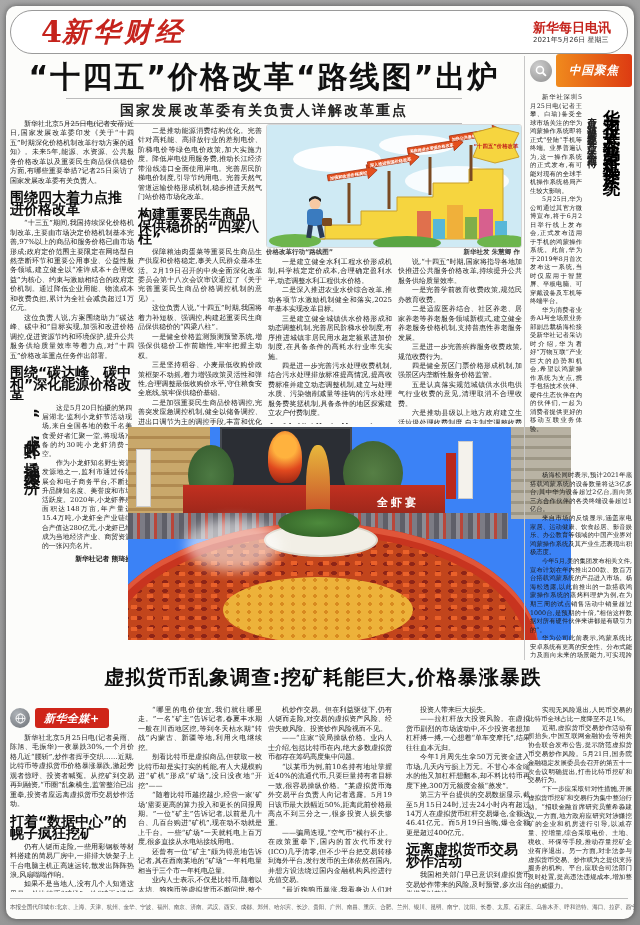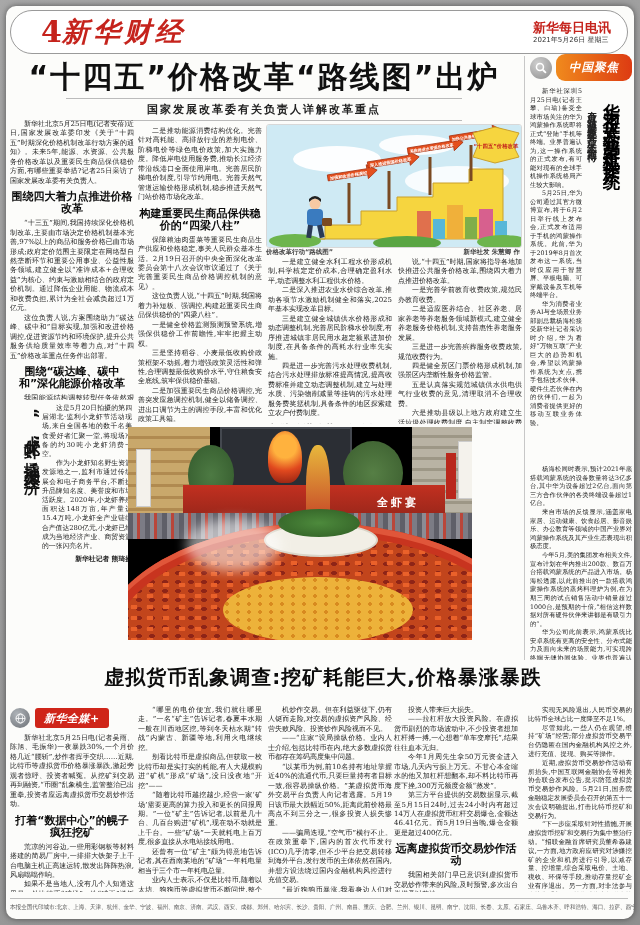--- a/index.html
+++ b/index.html
@@ -13,45 +13,45 @@
   .pageno{font-family:"DejaVu Serif",serif;font-weight:bold;font-size:30px;color:#c5231c;margin-left:30px;line-height:1}
   .masthead{flex:1;font-family:"DejaVu Serif",serif;font-style:italic;font-weight:bold;
             font-size:27px;color:#c5231c;letter-spacing:4px}
   .brandbox{margin-right:16px;line-height:1.25}
   .brand{font-family:"DejaVu Serif",serif;font-weight:bold;font-size:13px;color:#c5231c}
   .dateline{font-size:7px;color:#333}
   
   .lead-hl{position:absolute;left:0;top:54px;width:516px;text-align:center;font-weight:bold;
            font-size:30px;letter-spacing:2px;color:#101010;line-height:1.1}
   .lead-sub{position:absolute;left:60px;top:92px;width:396px;text-align:center;font-weight:bold;
-            font-size:11px;color:#222;letter-spacing:2px;border-top:1px solid #bbb;border-bottom:1px solid #bbb;
+            font-size:14px;color:#222;letter-spacing:2px;border-top:1px solid #bbb;border-bottom:1px solid #bbb;
             padding:3px 0}
   
   .col{position:absolute;overflow:hidden}
   .bp{font-family:"DejaVu Serif",serif;font-size:7px;line-height:9.45px;text-align:justify;
       text-indent:14px;margin:0;color:#1d1d1d}
-  .bh{font-size:11px;font-weight:bold;text-align:center;margin:5px 0 4px;line-height:12px;color:#0d0d0d}
+  .bh{font-size:14px;font-weight:bold;margin:5px 0 4px;line-height:12px;color:#0d0d0d}
   .c1{left:4px;top:114px;width:124px;height:280px}
   .c2{left:132px;top:121px;width:124px;height:304px}
   .c3{left:262px;top:252px;width:124px;height:166px}
   .c4{left:392px;top:252px;width:124px;height:166px}
   
   .cartoon{position:absolute;left:260px;top:118px;width:254px;height:122px;border:1px solid #d8d8d8;
            border-radius:3px;overflow:hidden}
   .cart-caprow{position:absolute;left:260px;top:242px;width:254px;display:flex;justify-content:space-between;
                font-size:6.5px;color:#444;font-weight:bold}
   
   .cray{left:4px;top:398px;width:122px;height:256px;display:flex}
   .cray-title{writing-mode:vertical-rl;font-size:16px;font-weight:bold;letter-spacing:4px;color:#111;
               width:32px;margin-top:4px}
   .cray-body{flex:1;overflow:hidden}
   .cray-body .bp{font-size:6.8px;line-height:9.2px}
   .cray-credit{font-size:6.8px;font-weight:bold;text-align:right;margin-top:3px;color:#222;font-family:"DejaVu Serif",serif}
   
-  .photo{position:absolute;left:122px;top:421px;width:344px;height:213px;overflow:hidden;background:#000000}
+  .photo{position:absolute;left:122px;top:421px;width:443px;height:213px;overflow:hidden;background:#3b82f6}
   .photo div{position:absolute}
   .ph-bldgL{left:0;top:0;width:82px;height:96px;background:repeating-linear-gradient(#c9a86b 0 9px,#b08a50 9px 12px)}
   .ph-bldgR{right:0;top:0;width:60px;height:92px;background:repeating-linear-gradient(#b9b3a4 0 8px,#9d9786 8px 11px)}
   .ph-screen{left:92px;top:0;width:128px;height:62px;background:#2b2e34;border:2px solid #44484f}
   .ph-dragon{left:140px;top:4px;width:34px;height:52px;border-radius:50% 50% 40% 40%;
              background:radial-gradient(circle at 50% 30%,#ffb23e 0 28%,#e0481e 60%,#8c1f12 100%)}
   .ph-tree1{left:60px;top:18px;width:46px;height:60px;border-radius:50%;background:radial-gradient(#4d7a43,#33592c)}
   .ph-tree2{left:215px;top:14px;width:60px;height:64px;border-radius:50%;background:radial-gradient(#567f45,#3a5c2e)}
   .ph-banner{left:55px;top:58px;width:262px;height:34px;background:linear-gradient(#c23020,#97261a);
              display:flex;align-items:center;justify-content:flex-end}
@@ -74,38 +74,38 @@
   .ph-center{left:178px;top:18px;width:24px;height:88px;border-radius:45% 45% 20% 20%;
              background:linear-gradient(#e8b83c,#c03424)}
   .ph-foliage{left:150px;top:82px;width:82px;height:28px;border-radius:50%;background:radial-gradient(#4d8a3c,#2f5c24)}
   .ph-steam{left:58px;top:92px;width:95px;height:52px;border-radius:50%;background:#fff;opacity:.55;filter:blur(6px)}
   
   .rail-rule{position:absolute;left:518px;top:50px;width:1px;height:604px;background:#c7c7c7}
   .rail{position:absolute;left:524px;top:48px;width:102px;height:606px;overflow:hidden}
   .focus-badge{display:flex;align-items:center;gap:4px;margin-bottom:6px}
   .focus-circle{width:22px;height:22px;border-radius:50%;background:radial-gradient(circle at 35% 30%,#cfcfcf,#8e8e8e);
                 display:flex;align-items:center;justify-content:center;flex:none}
-  .focus-label{flex:1;height:27px;border-radius:9px;background:linear-gradient(90deg,#f08a1d,#dd3b12);
+  .focus-label{flex:1;height:33px;border-radius:3px;background:linear-gradient(90deg,#f08a1d,#dd3b12);
                color:#fff;font-weight:bold;font-style:italic;font-size:11.5px;display:flex;align-items:center;
                justify-content:center;letter-spacing:1px}
   .f-top{display:flex;height:372px;overflow:hidden}
   .f-body{width:52px;overflow:hidden}
   .f-body .bp{font-size:6.3px;line-height:8.5px;text-indent:12px}
   .f-sub{writing-mode:vertical-rl;font-size:9.5px;font-weight:bold;letter-spacing:2.5px;color:#222;margin:16px 3px 0 3px}
   .f-head{writing-mode:vertical-rl;font-family:"DejaVu Serif",serif;font-size:17px;font-weight:bold;
           letter-spacing:5px;color:#000;margin-top:2px}
   .f-rest{margin-top:6px;overflow:hidden;height:196px}
   .f-rest .bp{font-size:6.3px;line-height:8.6px;text-indent:12px}
   
   .bot-hl{position:absolute;left:4px;top:658px;width:626px;text-align:center;font-weight:bold;font-size:20px;
           letter-spacing:1px;color:#0d0d0d}
   .b1{left:4px;top:700px;width:124px;height:186px}
   .b2{left:132px;top:700px;width:124px;height:186px}
   .b3{left:262px;top:700px;width:124px;height:186px}
-  .b4{left:388px;top:700px;width:124px;height:186px}
+  .b4{left:400px;top:700px;width:124px;height:186px}
   .b5{left:522px;top:700px;width:104px;height:186px}
   .b5 .bp{font-size:6.5px;line-height:8.8px}
   .media-badge{display:flex;align-items:center;gap:5px;margin:2px 0 6px}
   .media-circle{width:20px;height:20px;border-radius:50%;background:radial-gradient(circle at 35% 30%,#aeb3b8,#6d7176);
                 display:flex;align-items:center;justify-content:center;flex:none}
   .media-label{background:#cf2519;color:#fff;font-weight:bold;font-style:italic;font-size:11px;
                padding:2.5px 9px;border-radius:3px;letter-spacing:.5px}
   
   .ft-rule{position:absolute;left:4px;top:892px;width:618px;height:1px;background:#bdbdbd}
   .footer{position:absolute;left:4px;top:897px;width:618px;font-size:6px;color:#555;white-space:nowrap;
@@ -214,21 +214,21 @@
   <div class="col c3">
     <p class="bp">一是建立健全水利工程水价形成机制,科学核定定价成本,合理确定盈利水平,动态调整水利工程供水价格。</p>
     <p class="bp">二是深入推进农业水价综合改革,推动各项节水激励机制健全和落实,2025年基本实现改革目标。</p>
     <p class="bp">三是建立健全城镇供水价格形成和动态调整机制,完善居民阶梯水价制度,有序推进城镇非居民用水超定额累进加价制度,在具备条件的高耗水行业率先实施。</p>
     <p class="bp">四是进一步完善污水处理收费机制,结合污水处理排放标准提高情况,提高收费标准并建立动态调整机制,建立与处理水质、污染物削减量等挂钩的污水处理服务费奖惩机制,具备条件的地区探索建立农户付费制度。</p>
     <div class="bh">加快推进公共服务价格改革</div>
 
   </div>
 
   <div class="col c4">
-    <p class="bp">说,“十四五”时期,国家将指导各地加快推进公共服务价格改革,围绕四大着力点推进价格改革。</p>
+    <p class="bp">说,“十四五”时期,国家将指导各地加快推进公共服务价格改革,持续提升公共服务供给质量效率。</p>
     <p class="bp">一是完善学前教育收费政策,规范民办教育收费。</p>
     <p class="bp">二是适应医养结合、社区养老、居家养老等养老服务领域新模式,建立健全养老服务价格机制,支持普惠性养老服务发展。</p>
     <p class="bp">三是进一步完善殡葬服务收费政策,规范收费行为。</p>
     <p class="bp">四是健全景区门票价格形成机制,加强景区内垄断性服务价格监管。</p>
     <p class="bp">五是认真落实规范城镇供水供电供气行业收费的意见,清理取消不合理收费。</p>
     <p class="bp">六是推动县级以上地方政府建立生活垃圾处理收费制度,自主制定调整收费标准,推行非居民餐厨垃圾计量收费,具备条件的地区探索建立农户生活垃圾处理付费制度。</p>
   </div>
 
   <div class="col cray">
     <div class="cray-title">“小龙虾”撬动大经济</div>
@@ -299,21 +299,21 @@
         <svg width="13" height="13" viewBox="0 0 20 20">
             <circle cx="10" cy="10" r="7" fill="none" stroke="#ffffff" stroke-width="1.4"></circle>
             <ellipse cx="10" cy="10" rx="3.2" ry="7" fill="none" stroke="#ffffff" stroke-width="1.2"></ellipse>
             <line x1="3" y1="10" x2="17" y2="10" stroke="#ffffff" stroke-width="1.2"></line>
           </svg>
       </div>
       <div class="media-label">新华全媒+</div>
     </div>
     <p class="bp">新华社北京5月25日电(记者吴雨、陈旭、毛振华)一夜暴跌30%,一个月价格几近“腰斩”,炒作者挥手交织……近期,比特币等虚拟货币价格暴涨暴跌,激起旁观者惊呼、投资者喊冤。从挖矿到交易再到融资,“币圈”乱象横生,监管整治已出重拳,投资者应远离虚拟货币交易炒作活动。</p>
     <div class="bh">打着“数据中心”的幌子疯狂挖矿</div>
-    <p class="bp">荒凉的河谷边,一些用彩钢板等材料搭建的简易厂房中,一排排大铁架子上千台电脑主机正高速运转,散发出阵阵热浪,风扇嗡嗡作响。</p>
+    <p class="bp">仍有人铤而走险,一些用彩钢板等材料搭建的简易厂房中,一排排大铁架子上千台电脑主机正高速运转,散发出阵阵热浪,风扇嗡嗡作响。</p>
     <p class="bp">如果不是当地人,没有几个人知道这里是一处比特币“矿场”。给“矿工”送饭的车每日从县城出发,走过一段地图上都没有的土路,半个多小时才能到达。</p>
 
   </div>
 
   <div class="col b2">
     <p class="bp">“哪里的电价便宜,我们就往哪里走。”一名“矿主”告诉记者,春夏丰水期一般在川西地区挖,等到冬天枯水期“转战”内蒙古、新疆等地,利用火电继续挖。</p>
     <p class="bp">别看比特币是虚拟商品,但获取一枚比特币却是实打实的耗能,有人大规模购进“矿机”形成“矿场”,没日没夜地“开挖”——</p>
     <p class="bp">“随着比特币越挖越少,经营一家‘矿场’需要更高的算力投入和更长的回报周期。”一位“矿主”告诉记者,以前是几十台、几百台购进“矿机”,现在动不动就是上千台。一些“矿场”一天就耗电上百万度,很多直接从水电站接线用电。</p>
     <p class="bp">还曾有一位“矿主”颇为得意地告诉记者,其在西南某地的“矿场”一年耗电量相当于三个市一年耗电总量。</p>
     <p class="bp">业内人士表示,不仅是比特币,随着以太坊、狗狗币等虚拟货币不断问世,整个虚拟货币挖矿带来的耗电量正在爆炸式增长,并且这些“矿场”大多集中于我国,将对能源供给带来巨大压力。</p>
@@ -334,21 +334,20 @@
     <p class="bp">——拉杠杆放大投资风险。在虚拟货币剧烈的市场波动中,不少投资者想加杠杆搏一搏,一心想着“单车变摩托”,结果往往血本无归。</p>
     <p class="bp">今年1月周先生拿50万元资金进入市场,几天内亏损上万元。不甘心本金缩水的他又加杠杆想翻本,却不料比特币再度下挫,300万元额度金额“蒸发”。</p>
     <p class="bp">第三方平台提供的交易数据显示,截至5月15日24时,过去24小时内有超过14万人在虚拟货币杠杆交易爆仓,金额达46.41亿元。而5月19日当晚,爆仓金额更是超过400亿元。</p>
     <div class="bh">远离虚拟货币交易炒作活动</div>
     <p class="bp">我国相关部门早已意识到虚拟货币交易炒作带来的风险,及时预警,多次出台举措予以整治。</p>
     <p class="bp">2013年,中国人民银行等五部门就联合发布《关于防范比特币风险的通知》,要求金融机构和支付机构不得开展与比特币相关的业务。2017年央行等七部门叫停各类代币发行融资,并开展专项整治。随后,我国的虚拟货币交易平台和ICO交易平台基本</p>
   </div>
 
   <div class="col b5">
     <p class="bp">实现无风险退出,人民币交易的比特币全球占比一度降至不足1%。</p>
-    <p class="bp">尽管如此,一些人仍在观望,维持“矿场”经营;部分虚拟货币交易平台仍隐匿在国内金融机构风控之外,进行充值、提现、购买等操作。</p>
     <p class="bp">近期,虚拟货币交易炒作活动有所抬头,中国互联网金融协会等相关协会联合发布公告,提示防范虚拟货币交易炒作风险。5月21日,国务院金融稳定发展委员会召开的第五十一次会议明确提出,打击比特币挖矿和交易行为。</p>
     <p class="bp">“下一步应采取针对性措施,开展虚拟货币挖矿和交易行为集中整治行动。”招联金融首席研究员董希淼建议,一方面,地方政府应研究对涉嫌挖矿的企业和机房进行引导,以减存量、控增量,综合采取电价、土地、税收、环保等手段,推动存量挖矿企业有序退出。另一方面,对非法参与虚拟货币交易、炒作或为之提供支持服务的机构、平台,应联合司法部门及时处置,提高违法违规成本,增加整治的威慑力。</p>
 
   </div>
 
   <div class="ft-rule"></div>
   <div class="footer">本报全国代印城市:北京、上海、天津、杭州、金华、宁波、福州、南京、济南、武汉、西安、成都、郑州、哈尔滨、长沙、贵阳、广州、南昌、重庆、合肥、兰州、银川、昆明、南宁、沈阳、长春、太原、石家庄、乌鲁木齐、呼和浩特、海口、拉萨、西宁、青岛、喀什、无锡、徐州、台州</div>
 
 </div>
 

